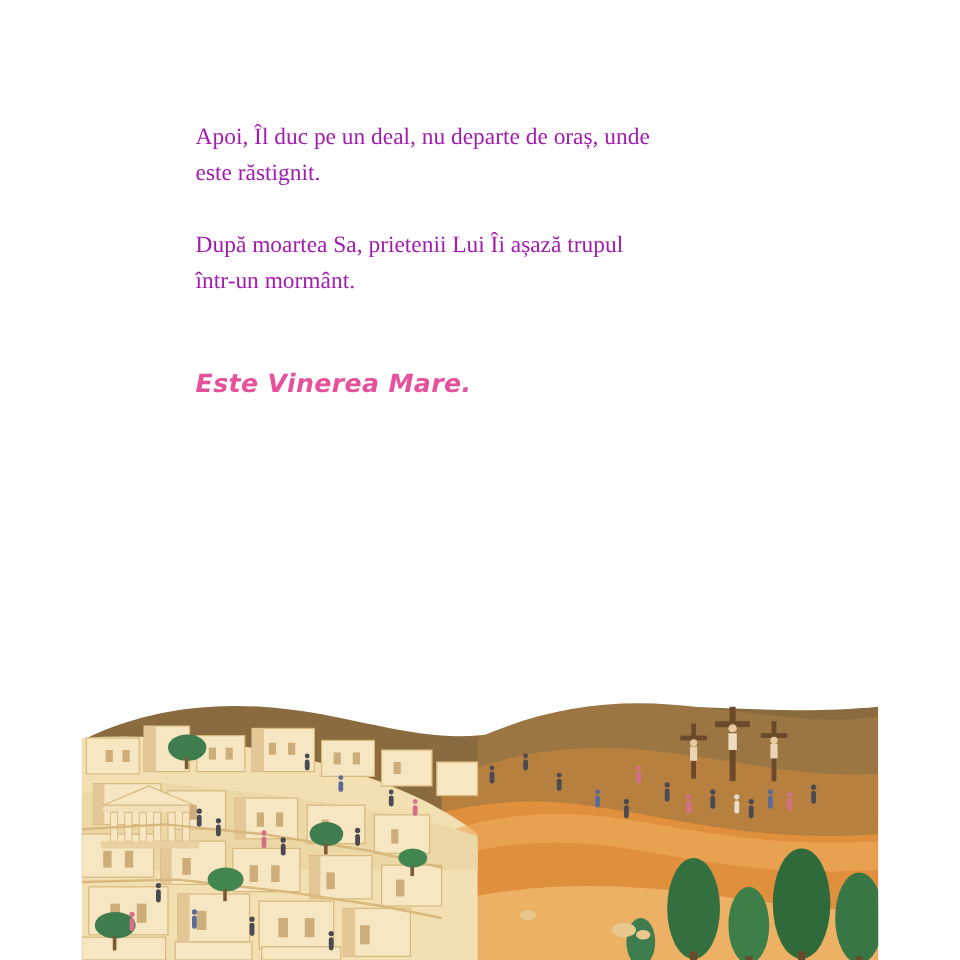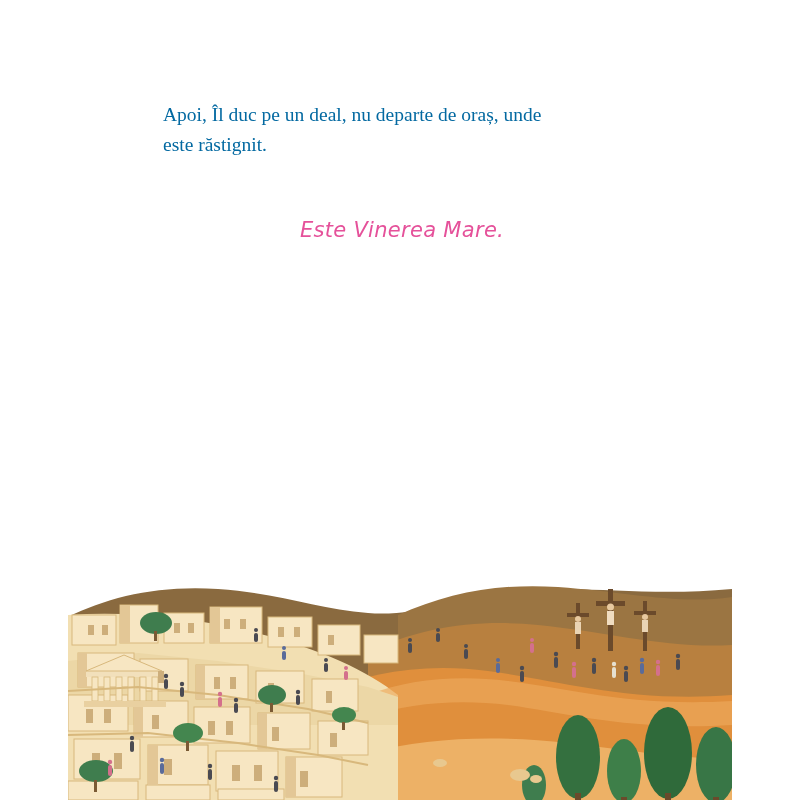--- a/index.html
+++ b/index.html
@@ -20,37 +20,36 @@
   .text-area {
     position: absolute;
     left: 163px;
     top: 100px;
     width: 478px;
   }
   .para {
     font-family: "Liberation Serif", serif;
     font-size: 19.5px;
     line-height: 30px;
-    color: #0369a1;
+    color: #a21caf;
     text-align: justify;
     margin: 0;
   }
   .para.first {
     margin-bottom: 0;
   }
   .para.second {
     margin-top: 30px;
   }
 
   .highlight-line {
     margin-top: 58px;
-    text-align: center;
     font-family: "DejaVu Sans", sans-serif;
     font-style: italic;
-    font-weight: normal;
+    font-weight: bold;
     font-size: 21px;
     letter-spacing: 0.3px;
     color: #e5519a;
   }
 
   
   .illustration {
     position: absolute;
     left: 68px;
     top: 575px;
@@ -67,20 +66,24 @@
 
 <div class="page">
 
   <div class="text-area">
 
     <p class="para first">
       <span>Apoi, Îl duc pe un deal, nu departe de oraș, unde</span><br>
       <span>este răstignit.</span><br>
     </p>
 
+    <p class="para second">
+      <span>După  moartea  Sa,  prietenii  Lui  Îi  așază  trupul</span><br>
+      <span>într-un mormânt.</span>
+    </p>
 
     <div class="highlight-line">Este Vinerea Mare.</div>
 
   </div>
 
   <div class="illustration">
     <svg width="664" height="225" viewBox="0 0 664 225" xmlns="http://www.w3.org/2000/svg">
       <defs>
         <clipPath id="panelclip">
           <rect x="0" y="0" width="664" height="225"></rect>

